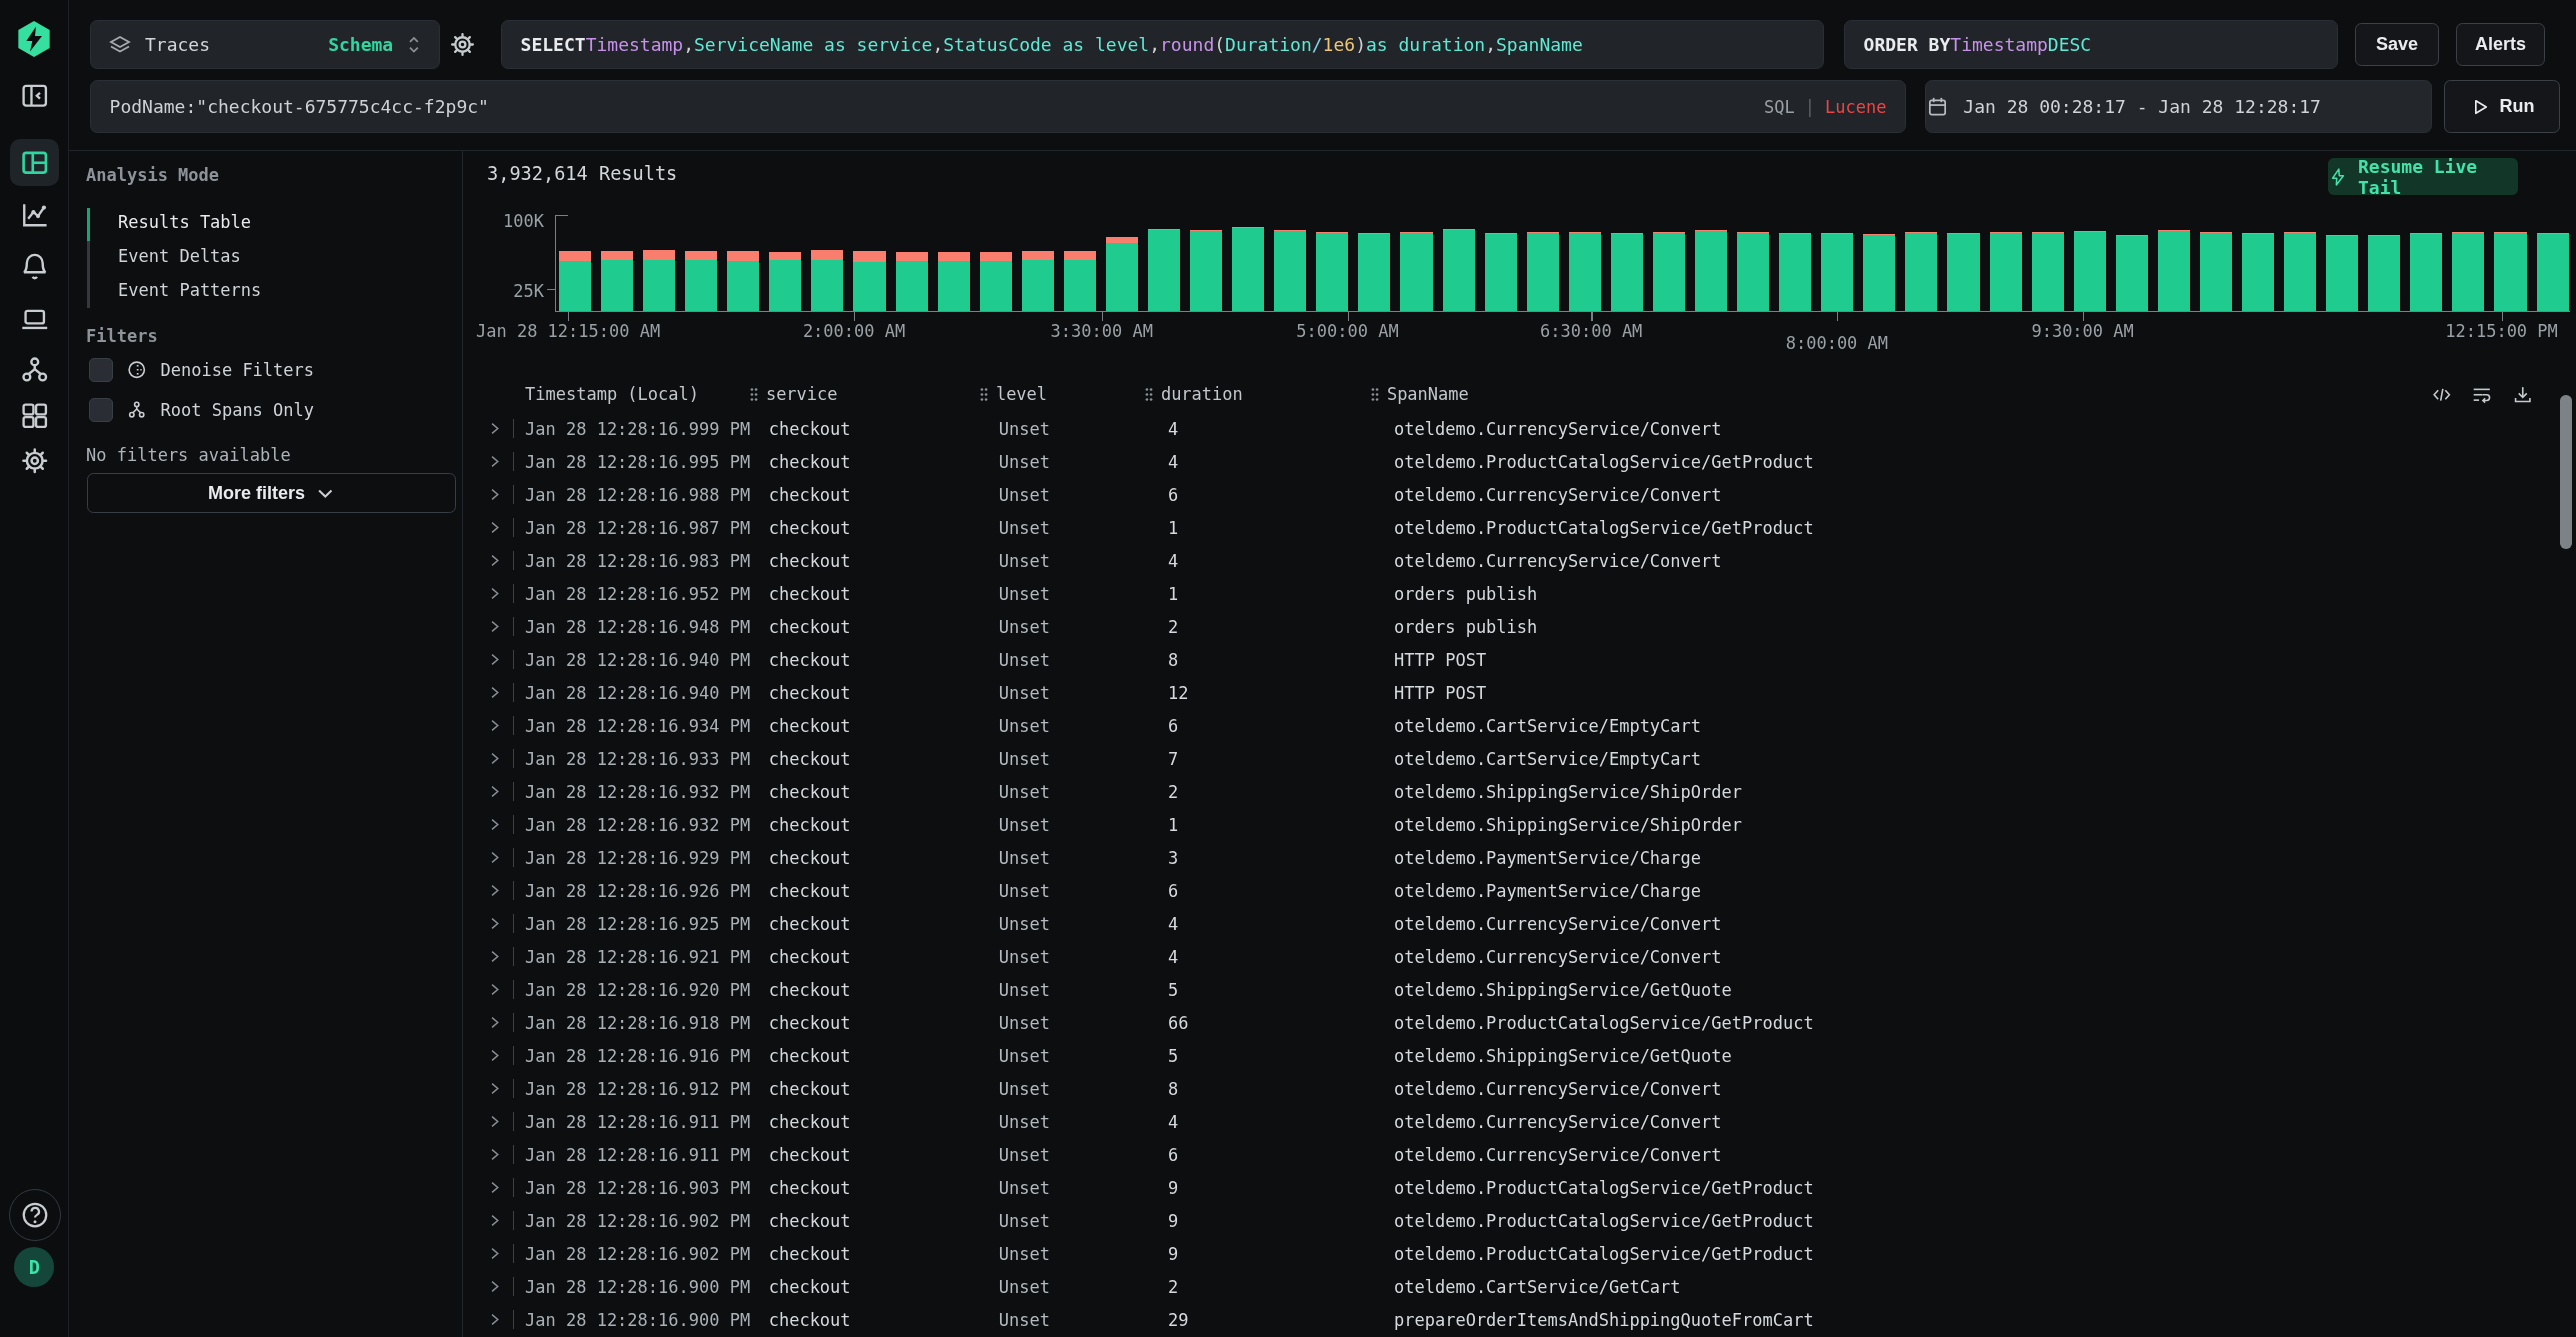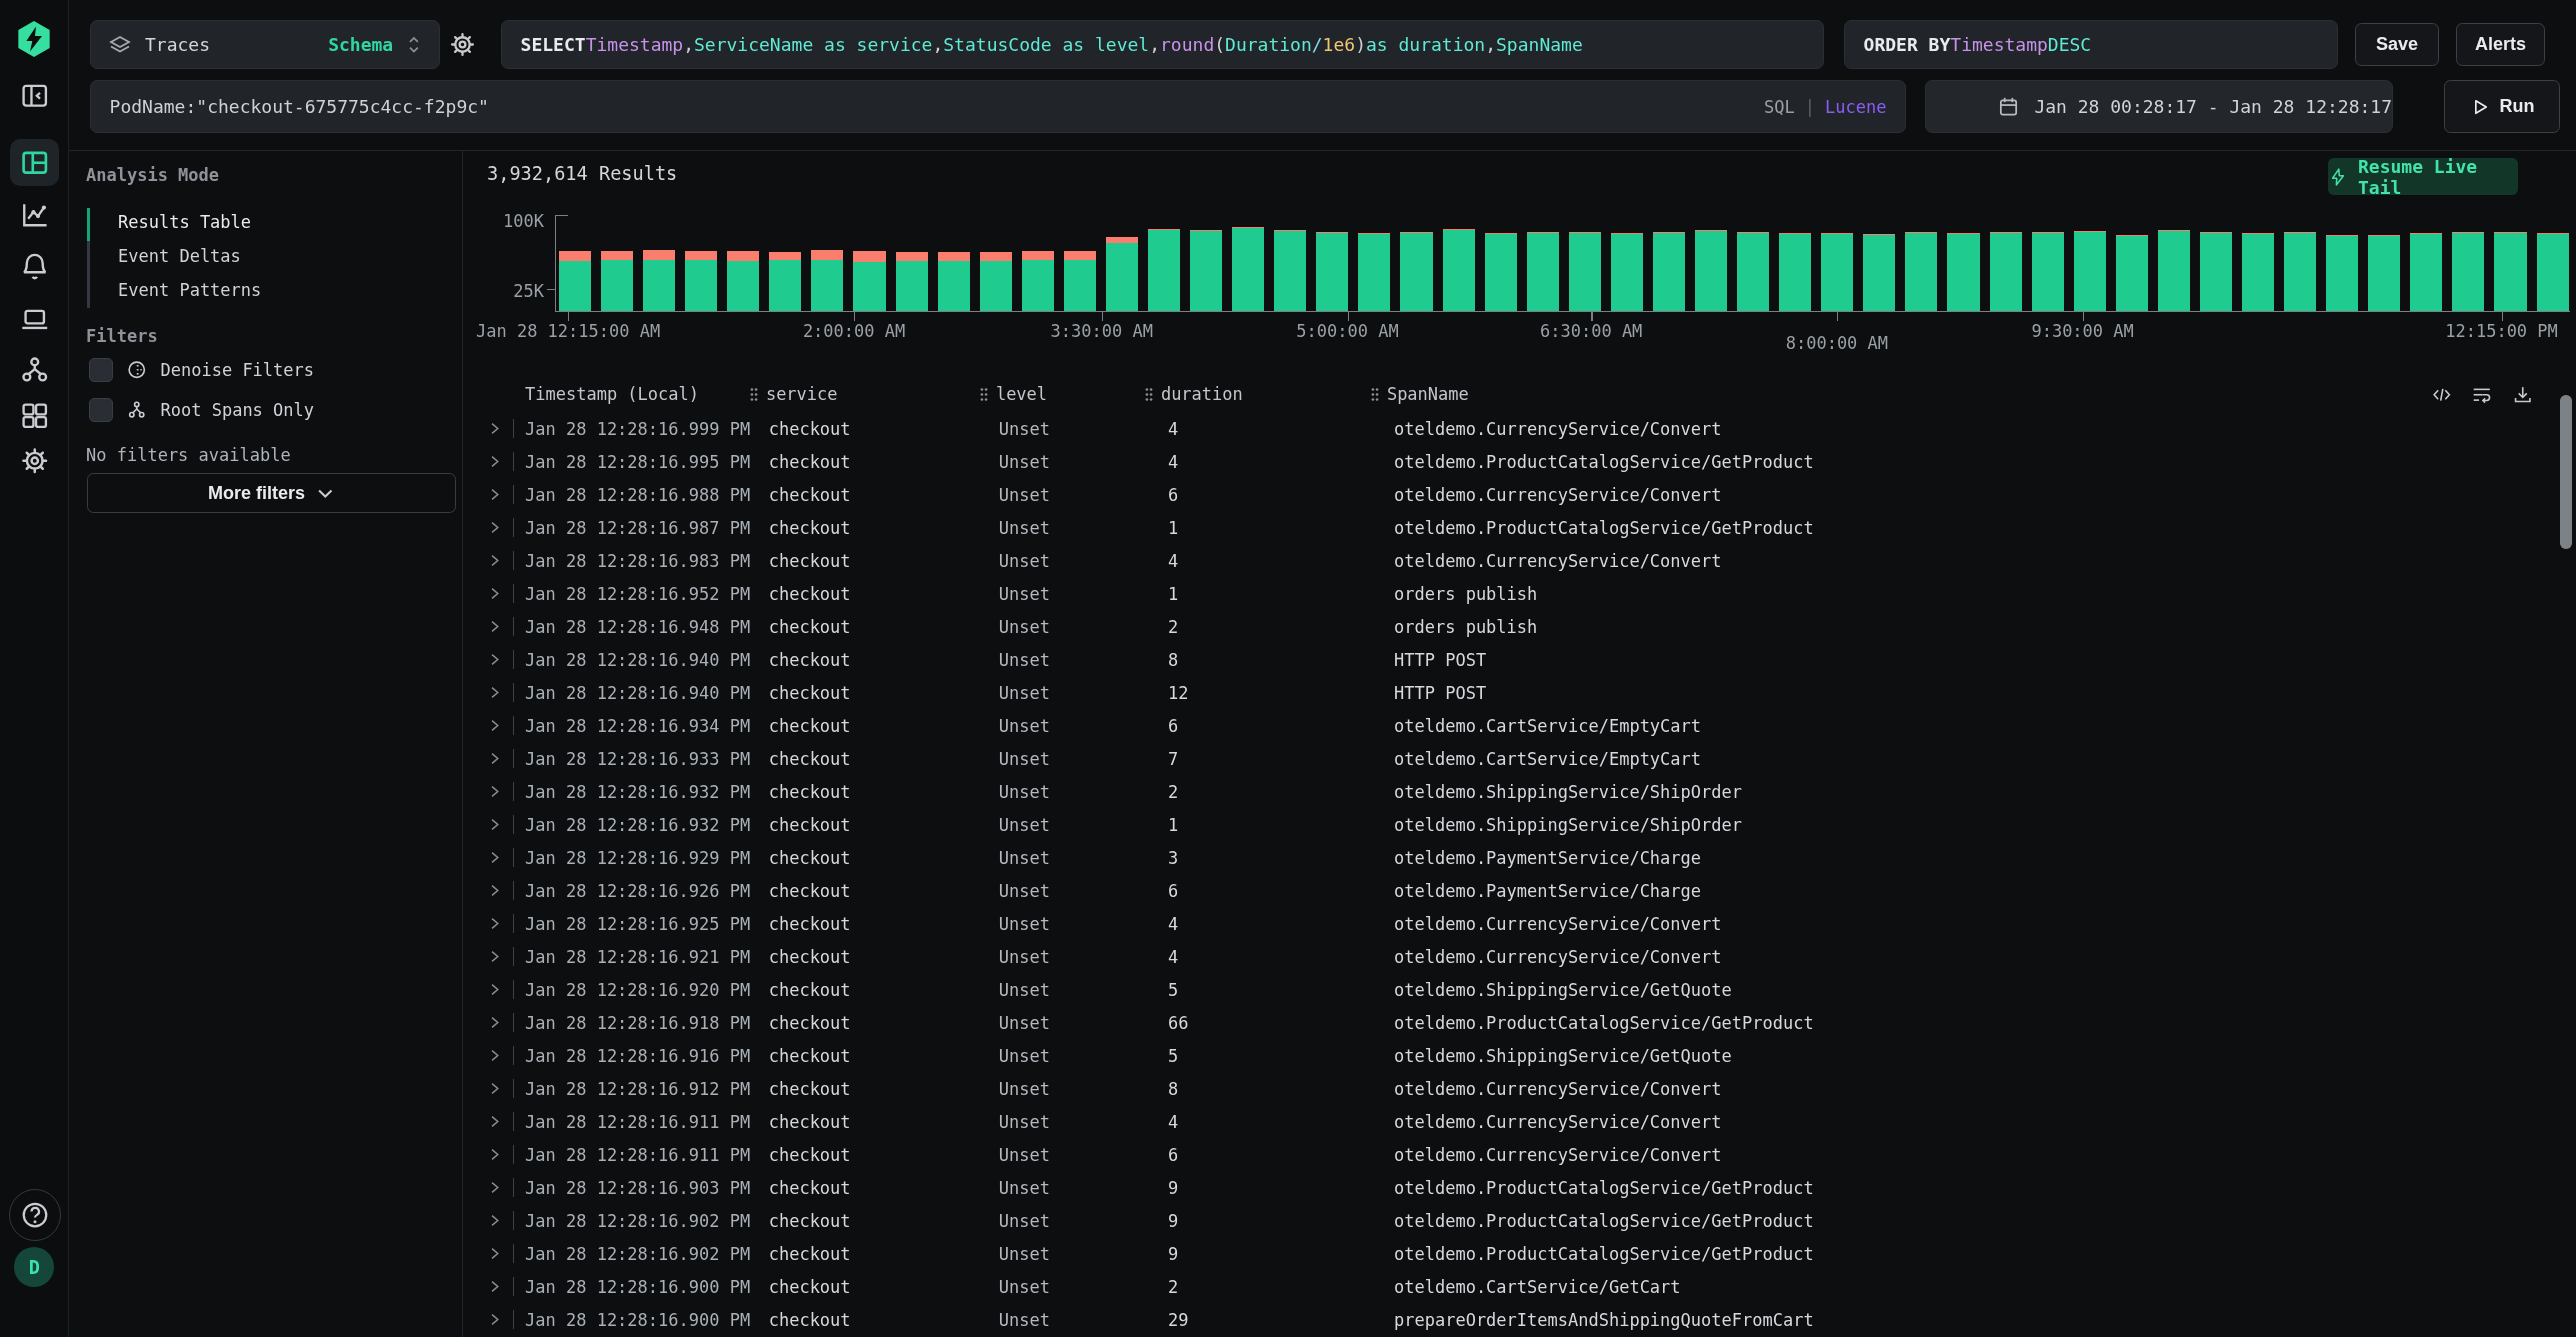--- a/index.html
+++ b/index.html
@@ -24,22 +24,22 @@
   #source-box .schema{margin-left:auto;color:#2fd6a0;font-weight:bold;font-size:18px;}
   #gear-btn{position:absolute;left:448px;top:30px;width:29px;height:29px;color:#c6cacd;cursor:pointer;}
   #sql-box{left:501px;top:20px;width:1323px;height:49px;padding:0 18.6px;font-size:18px;white-space:nowrap;overflow:hidden;cursor:text;}
   #orderby-box{left:1844px;top:20px;width:494px;height:49px;padding:0 18.6px;font-size:18px;white-space:nowrap;cursor:text;}
   .top-btn{position:absolute;background:#141619;border:1.4px solid #3c4148;border-radius:6.4px;color:#e9ebee;font-weight:bold;font-size:18px;display:flex;align-items:center;justify-content:center;cursor:pointer;}
   #save-btn{left:2355px;top:23px;width:84px;height:43px;}
   #alerts-btn{left:2456px;top:23px;width:89px;height:43px;}
   #search-box{left:90px;top:80px;width:1816px;height:53px;padding:0 18.6px;}
   #search-box .q{color:#ced2d6;font-size:18px;}
   #search-box .langs{margin-left:auto;font-size:17px;display:flex;gap:10px;align-items:center;}
-  .lang-sql{color:#9aa0a6;cursor:pointer;} .lang-sep{color:#5c6167;} .lang-lucene{color:#8b5cf6;cursor:pointer;}
-  #date-box{left:1925px;top:80px;width:468px;height:53px;justify-content:flex-end;gap:14.3px;color:#d0d4d8;font-size:18px;cursor:pointer;background:#23272c;}
+  .lang-sql{color:#9aa0a6;cursor:pointer;} .lang-sep{color:#5c6167;} .lang-lucene{color:#ef4444;cursor:pointer;}
+  #date-box{left:1925px;top:80px;width:507px;height:53px;justify-content:flex-start;gap:14.3px;color:#d0d4d8;font-size:18px;cursor:pointer;background:#23272c;}
   #run-btn{left:2444px;top:80px;width:116px;height:53px;gap:10px;}
   
   .tok-kw{color:#e9ebee;font-weight:bold}
   .tok-fn{color:#c792ea}
   .tok-col{color:#5eead4}
   .tok-num{color:#f0c674}
   .tok-op{color:#82d7e8}
   .tok-pl{color:#cfd3d8}
   
   #body-top-line{position:absolute;left:69px;top:150px;right:0;height:0.7px;background:#22262b;}

